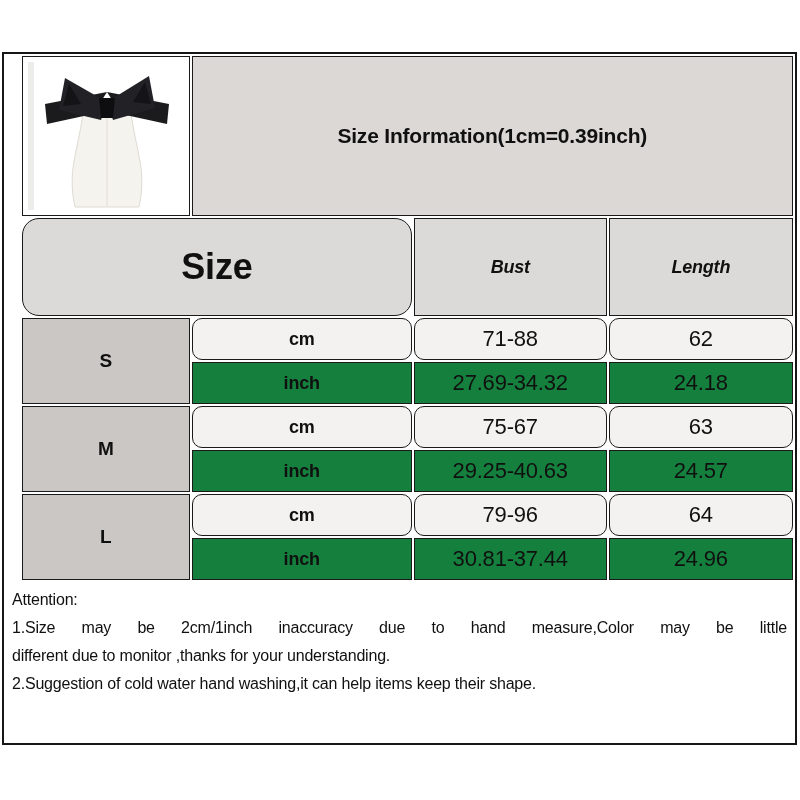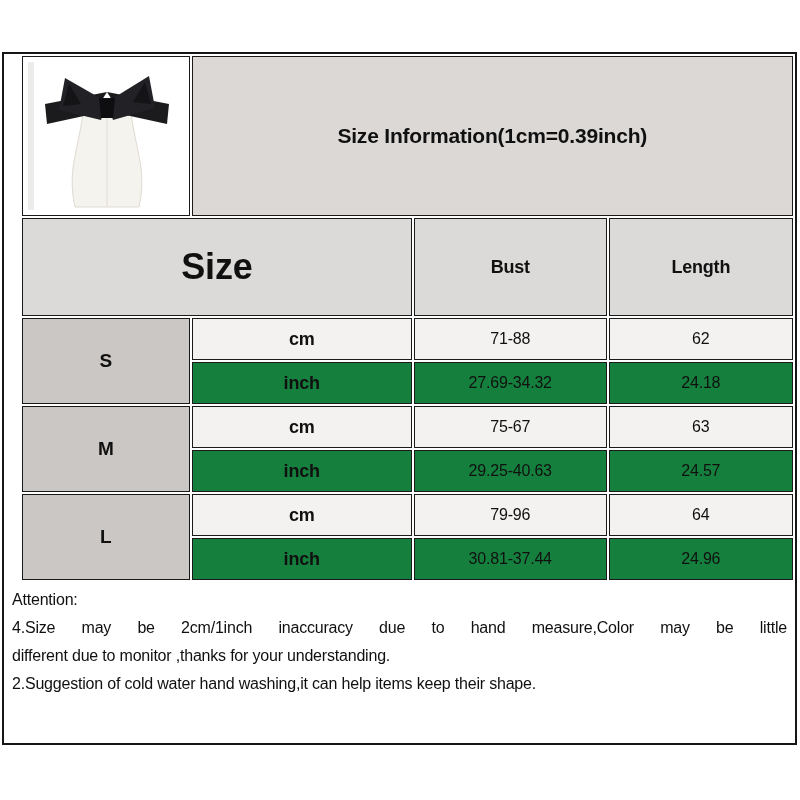--- a/index.html
+++ b/index.html
@@ -37,26 +37,26 @@
     border: 1px solid #1a1a1a;
     text-align: center;
     vertical-align: middle;
     padding: 0;
     overflow: hidden;
     letter-spacing: -0.2px;
   }
   td.photo-cell   { background: #ffffff; height: 158px; }
   td.title-cell   { background: #dbd8d6; }
   .title-text     { font-size: 21px; font-weight: bold; }
-  td.size-head    { background: #dcdad8; height: 96px; font-size: 36px; font-weight: bold; }
-  td.col-head     { background: #dcdad8; font-size: 18px; font-weight: bold; }
+  td.size-head    { background: #dcdad8; height: 96px; font-size: 36px; font-weight: bold; border-radius: 17px; }
+  td.col-head     { background: #dcdad8; font-size: 18px; font-weight: bold; font-style: italic; }
   td.size-label   { background: #cac7c4; font-size: 19px; font-weight: bold; }
   td.unit-cell    { font-size: 18px; font-weight: bold; height: 40px; }
-  td.val-cell     { font-size: 16px; font-weight: 400; margin-left: 45px; }
-  tr.row-cm  td.unit-cell, tr.row-cm  td.val-cell { background: #f3f2f0; }
+  td.val-cell     { font-size: 22px; font-weight: 400; margin-left: 45px; }
+  tr.row-cm  td.unit-cell, tr.row-cm  td.val-cell { background: #f3f2f0; border-radius: 10px; }
   tr.row-in  td.unit-cell, tr.row-in  td.val-cell { background: #15803d; }
   .attention {
     padding: 4px 8px 0 8px;
     font-size: 16px;
     line-height: 28px;
     letter-spacing: -0.2px;
   }
   .attention .attn-line { white-space: nowrap; }
   .attention .attn-justify {
     white-space: normal;
@@ -152,19 +152,19 @@
       <tr class="row-in">
         <td class="unit-cell">inch</td>
         <td class="val-cell">30.81-37.44</td>
         <td class="val-cell">24.96</td>
       </tr>
     </tbody>
       </table>
 
     <div class="attention">
       <div class="attn-line">Attention:</div>
-      <div class="attn-justify">4.Size may be 2cm/1inch inaccuracy due to hand measure,Color may be little</div>
+      <div class="attn-justify">1.Size may be 2cm/1inch inaccuracy due to hand measure,Color may be little</div>
       <div class="attn-line">different due to monitor ,thanks for your understanding.</div>
       <div class="attn-line">2.Suggestion of cold water hand washing,it can help items keep their shape.</div>
     </div>
 
   </div>
 </div>
 
 </body></html>

